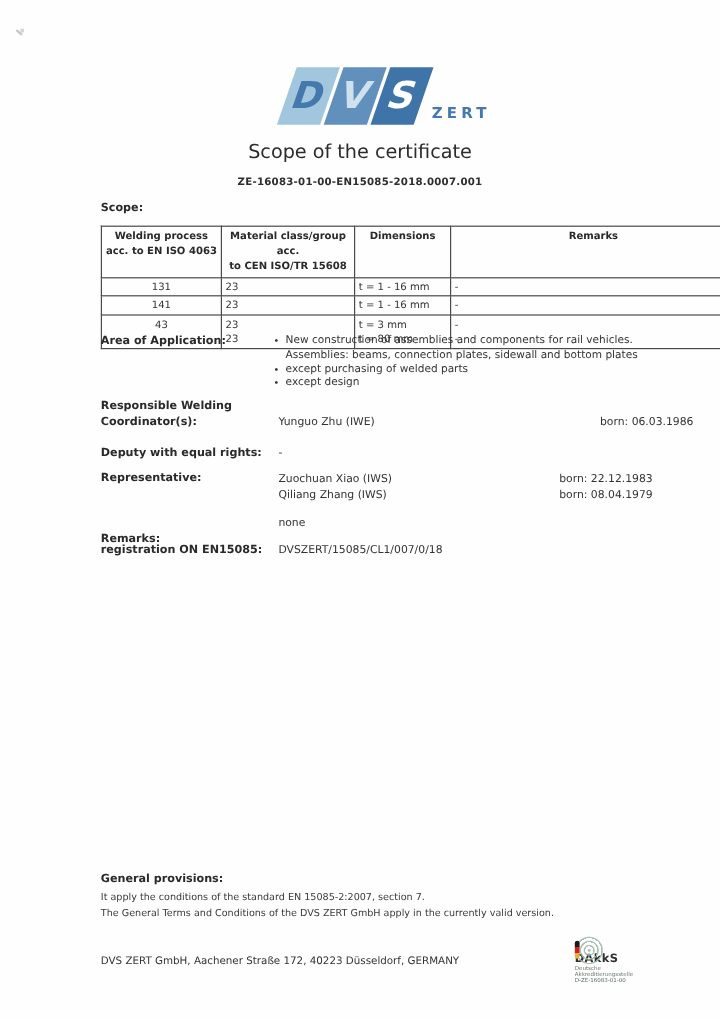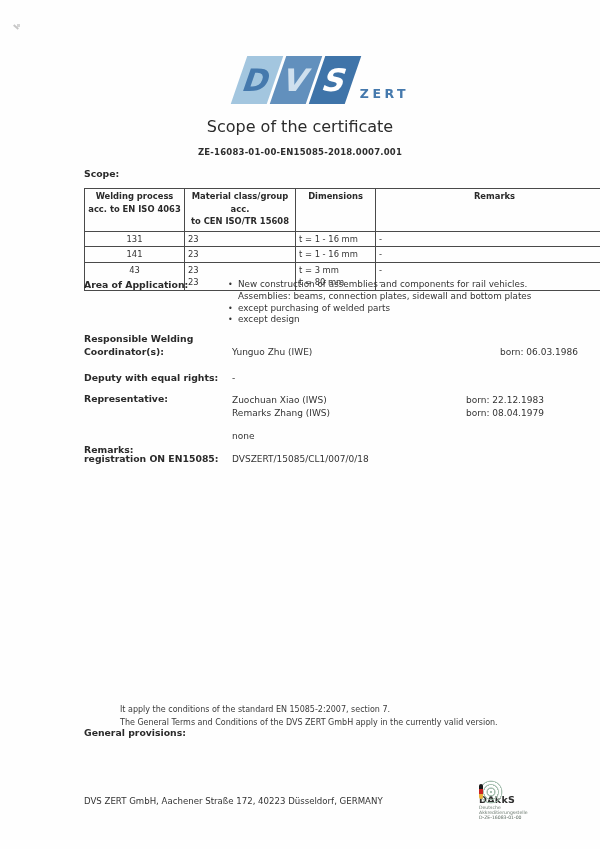--- a/index.html
+++ b/index.html
@@ -63,21 +63,21 @@
   .rep-names { left:232px; top:394px; }
   .rep-borns { left:466px; top:394px; }
 
   .remarks-label { left:84px; top:430px;margin-top:14px; }
   .remarks-value { left:232px; top:430px; }
 
   .reg-label { left:84px; top:453px; }
   .reg-value { left:232px; top:453px; }
 
   .gp-label { left:84px; top:727px; }
-  .gp-lines { left:84px; top:703px; font-size:8px; line-height:13px; color:#3a3a3a;margin-left:36px; }
+  .gp-lines { left:84px; top:741px; font-size:8px; line-height:13px; color:#3a3a3a; }
 
   .footer { left:84px; top:796px; font-size:8.6px; color:#333; }
 
   
   .dakks { left:476px; top:771px; width:92px; height:50px; display:flex;flex-direction:column; }
   .dakks-emblem { position:relative; width:26px; height:26px; margin-top:8px; }
   .dakks-rings { position:absolute; left:2px; top:0; width:26px; height:26px; border-radius:50%;
     background:repeating-radial-gradient(circle at 50% 50%, #9db8a8 0 0.7px, rgba(255,255,255,0) 1.6px 3.4px);
     opacity:.9; }
   .dakks-flag { position:absolute; left:3px; top:5px; width:3.5px; height:15px; border-radius:2px;
@@ -178,21 +178,21 @@
 Coordinator(s):</div>
   <div class="abs val coord-value">Yunguo Zhu (IWE)</div>
   <div class="abs val coord-born">born: 06.03.1986</div>
 
   <div class="abs lbl deputy-label">Deputy with equal rights:</div>
   <div class="abs val deputy-value">-</div>
 
   <div class="abs lbl rep-label">Representative:</div>
   <div class="abs val rep-names">
     <div>Zuochuan Xiao (IWS)</div>
-    <div>Remarks Zhang (IWS)</div>
+    <div>Qiliang Zhang (IWS)</div>
   </div>
   <div class="abs val rep-borns">
     <div>born: 22.12.1983</div>
     <div>born: 08.04.1979</div>
   </div>
 
   <div class="abs lbl remarks-label">Remarks:</div>
   <div class="abs val remarks-value">none</div>
 
   <div class="abs lbl reg-label">registration ON EN15085:</div>

